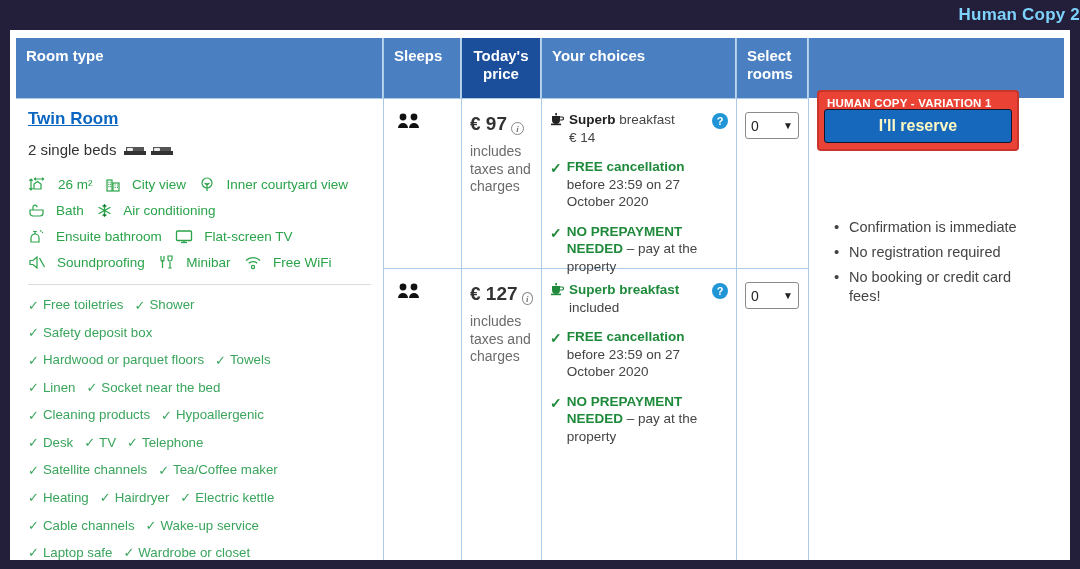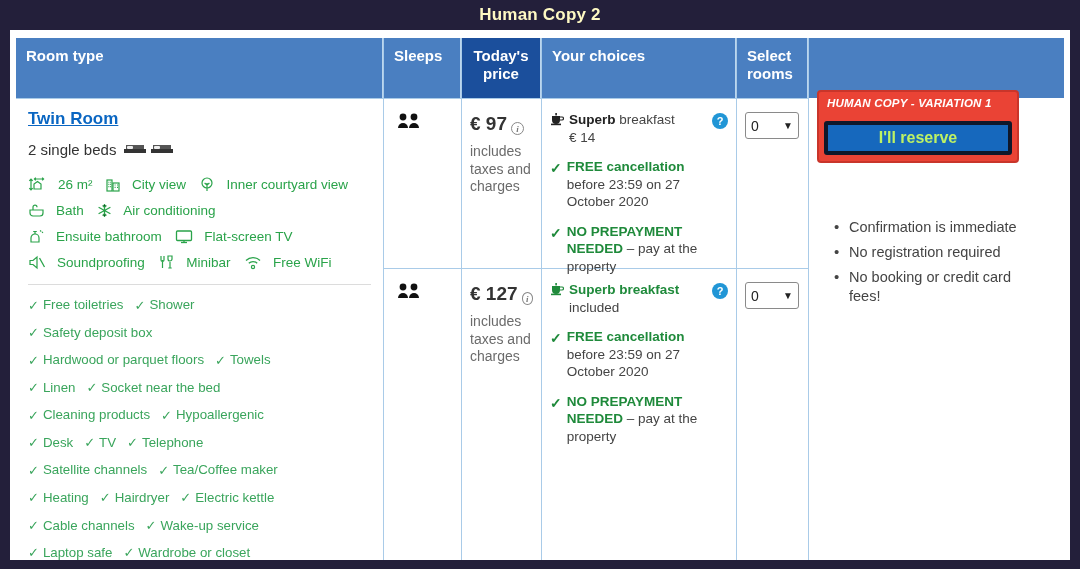--- a/index.html
+++ b/index.html
@@ -7,24 +7,24 @@
     margin: 0; padding: 0;
     width: 1080px; height: 569px;
     overflow: hidden;
     font-family: "Liberation Sans", sans-serif;
   }
   body { background: #231f3a; }
 
   .titlebar {
     height: 30px;
     background: #231f3a;
-    color: #fef9c3;
+    color: #7dd3fc;
     display: flex;
     align-items: center;
-    justify-content: center;
+    justify-content: flex-end;
     font-size: 17px;
     font-weight: bold;
     letter-spacing: .2px;
   }
 
   .frame {
     position: absolute;
     left: 10px; top: 30px;
     width: 1060px; height: 530px;
     background: #ffffff;
@@ -71,21 +71,21 @@
     color: #0a66c2;
     font-size: 17px;
     font-weight: bold;
     text-decoration: underline;
     display: inline-block;
     margin-bottom: 12px;
     cursor: pointer;
   }
   .bedsline {
     font-size: 15px; color: #333; margin-bottom: 13px;
-    display: flex; align-items: flex-start; gap: 7px;
+    display: flex; align-items: center; gap: 7px;
   }
   .bedicons { display: inline-flex; gap: 3px; }
 
   .feat-block { line-height: 1.62; }
   .feat {
     display: inline-flex; align-items: center; gap: 11px;
     color: #2aa34a; font-size: 13.5px;
     margin-right: 9px; white-space: nowrap;
     vertical-align: middle;
   }
@@ -154,27 +154,27 @@
   .badge-wrap {
     position: absolute; left: 8px; top: 52px;
     width: 202px;
     background: #ea4335;
     border: 2px solid #c9352a;
     border-radius: 4px;
     padding: 4px 5px 6px 5px;
   }
   .badge-label {
     color: #ffffff; font-size: 11.5px; font-weight: bold;
-    letter-spacing: .2px; margin: 1px 0 12px 3px; font-style: italic;
+    letter-spacing: .2px; margin: 1px 0 0 3px;
   }
   .reserve-btn {
     background: #1668bd;
-    color: #bef264;
+    color: #fef9c3;
     height: 34px;
-    border: 4px solid #0f172a;
+    border: 1px solid #0f172a;
     border-radius: 3px;
     display: flex; align-items: center; justify-content: center;
     font-size: 16px; font-weight: bold;
     cursor: pointer;
   }
   .bullets {
     position: absolute; left: 14px; top: 172px; width: 215px;
     color: #444; font-size: 14.5px; line-height: 1.32;
     list-style: none; padding: 0; margin: 8px;
   }

